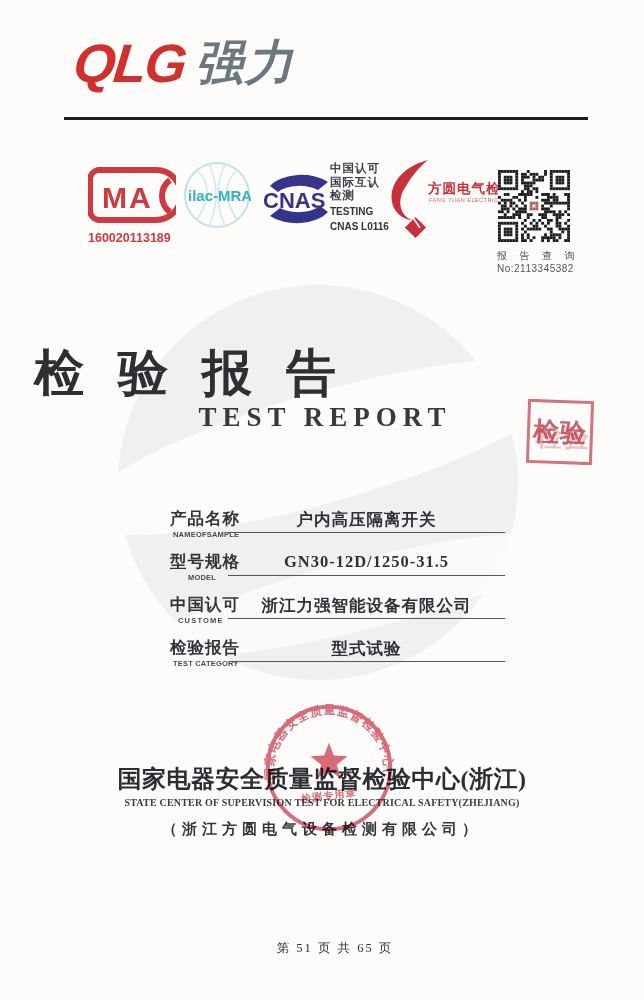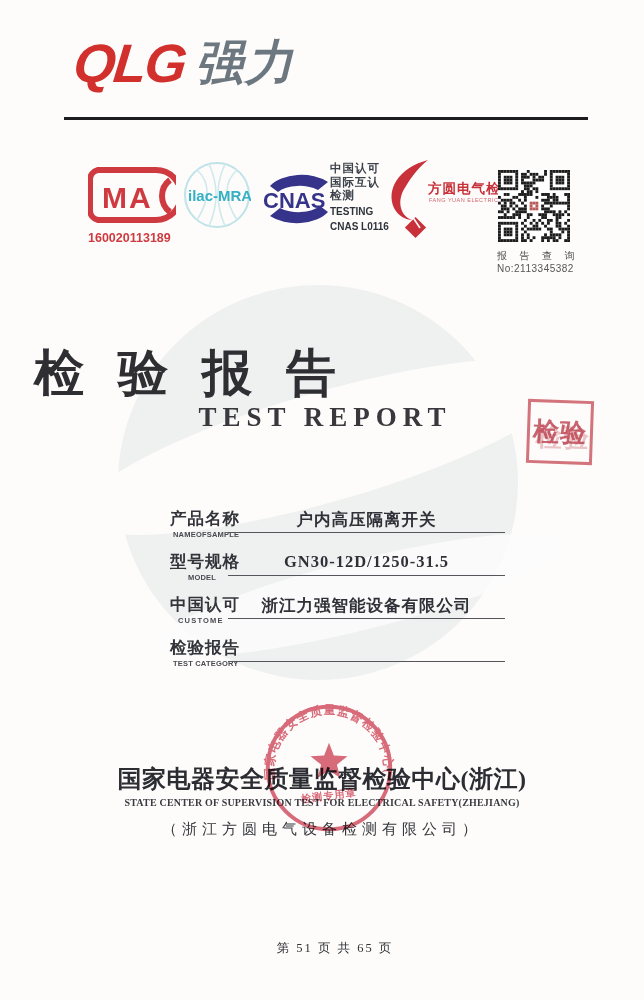--- a/index.html
+++ b/index.html
@@ -67,21 +67,21 @@
   .feng { position:absolute; left:3px; top:22px; font-family:"Liberation Sans",sans-serif; font-size:7.5px; font-weight:700; color:#4a4b52; letter-spacing:.2px; white-space:nowrap; }
   .fline { position:absolute; left:58px; top:24px; width:277px; border-bottom:1.4px solid #55565c; }
   .fvalue { position:absolute; left:58px; top:1px; width:277px; text-align:center; font-size:16.5px; font-weight:700; color:#303138; letter-spacing:1px; white-space:nowrap; }
 
   
   .issuer-cn { position:absolute; left:0; top:763px; width:644px; text-align:center; z-index:2;
     font-size:24px; font-weight:700; color:#2c2d33; letter-spacing:.5px; white-space:nowrap; }
   .issuer-en { position:absolute; left:0; top:797px; width:644px; text-align:center; z-index:2;
     font-size:10px; font-weight:700; color:#3a3b41; letter-spacing:.2px; white-space:nowrap; }
   .issuer-sub { position:absolute; left:0; top:820px; width:644px; text-align:center; z-index:2;
-    font-size:15px; font-weight:400; color:#35363c; letter-spacing:5px; white-space:nowrap; }
+    font-size:15px; font-weight:700; color:#35363c; letter-spacing:5px; white-space:nowrap; }
   .seal { position:absolute; left:261px; top:700px; width:136px; height:136px; z-index:4; opacity:.82;
     mix-blend-mode:multiply; }
 
   
   .footer { position:absolute; left:13px; top:940px; width:644px; text-align:center;
     font-size:12.5px; color:#2f3035; letter-spacing:2px; }
 </style>
 </head>
 <body>
 
@@ -486,20 +486,21 @@
     <div class="frow">
       <span class="flabel">中国认可</span>
       <span class="feng" style="left:8px; letter-spacing:1.2px;">CUSTOME</span>
       <span class="fline"></span>
       <span class="fvalue">浙江力强智能设备有限公司</span>
     </div>
     <div class="frow">
       <span class="flabel">检验报告</span>
       <span class="feng">TEST CATEGORY</span>
       <span class="fline"></span>
+      <span class="fvalue">型式试验</span>
     </div>
   </div>
 
   <div class="issuer-cn">国家电器安全质量监督检验中心(浙江)</div>
   <div class="issuer-en">STATE CENTER OF SUPERVISION TEST FOR ELECTRICAL SAFETY(ZHEJIANG)</div>
   <div class="issuer-sub">（浙江方圆电气设备检测有限公司）</div>
 
   <svg class="seal" viewBox="0 0 140 140">
     <defs>
       <path id="sealArc" d="M 14 82 A 57 57 0 1 1 126 82" fill="none"></path>

